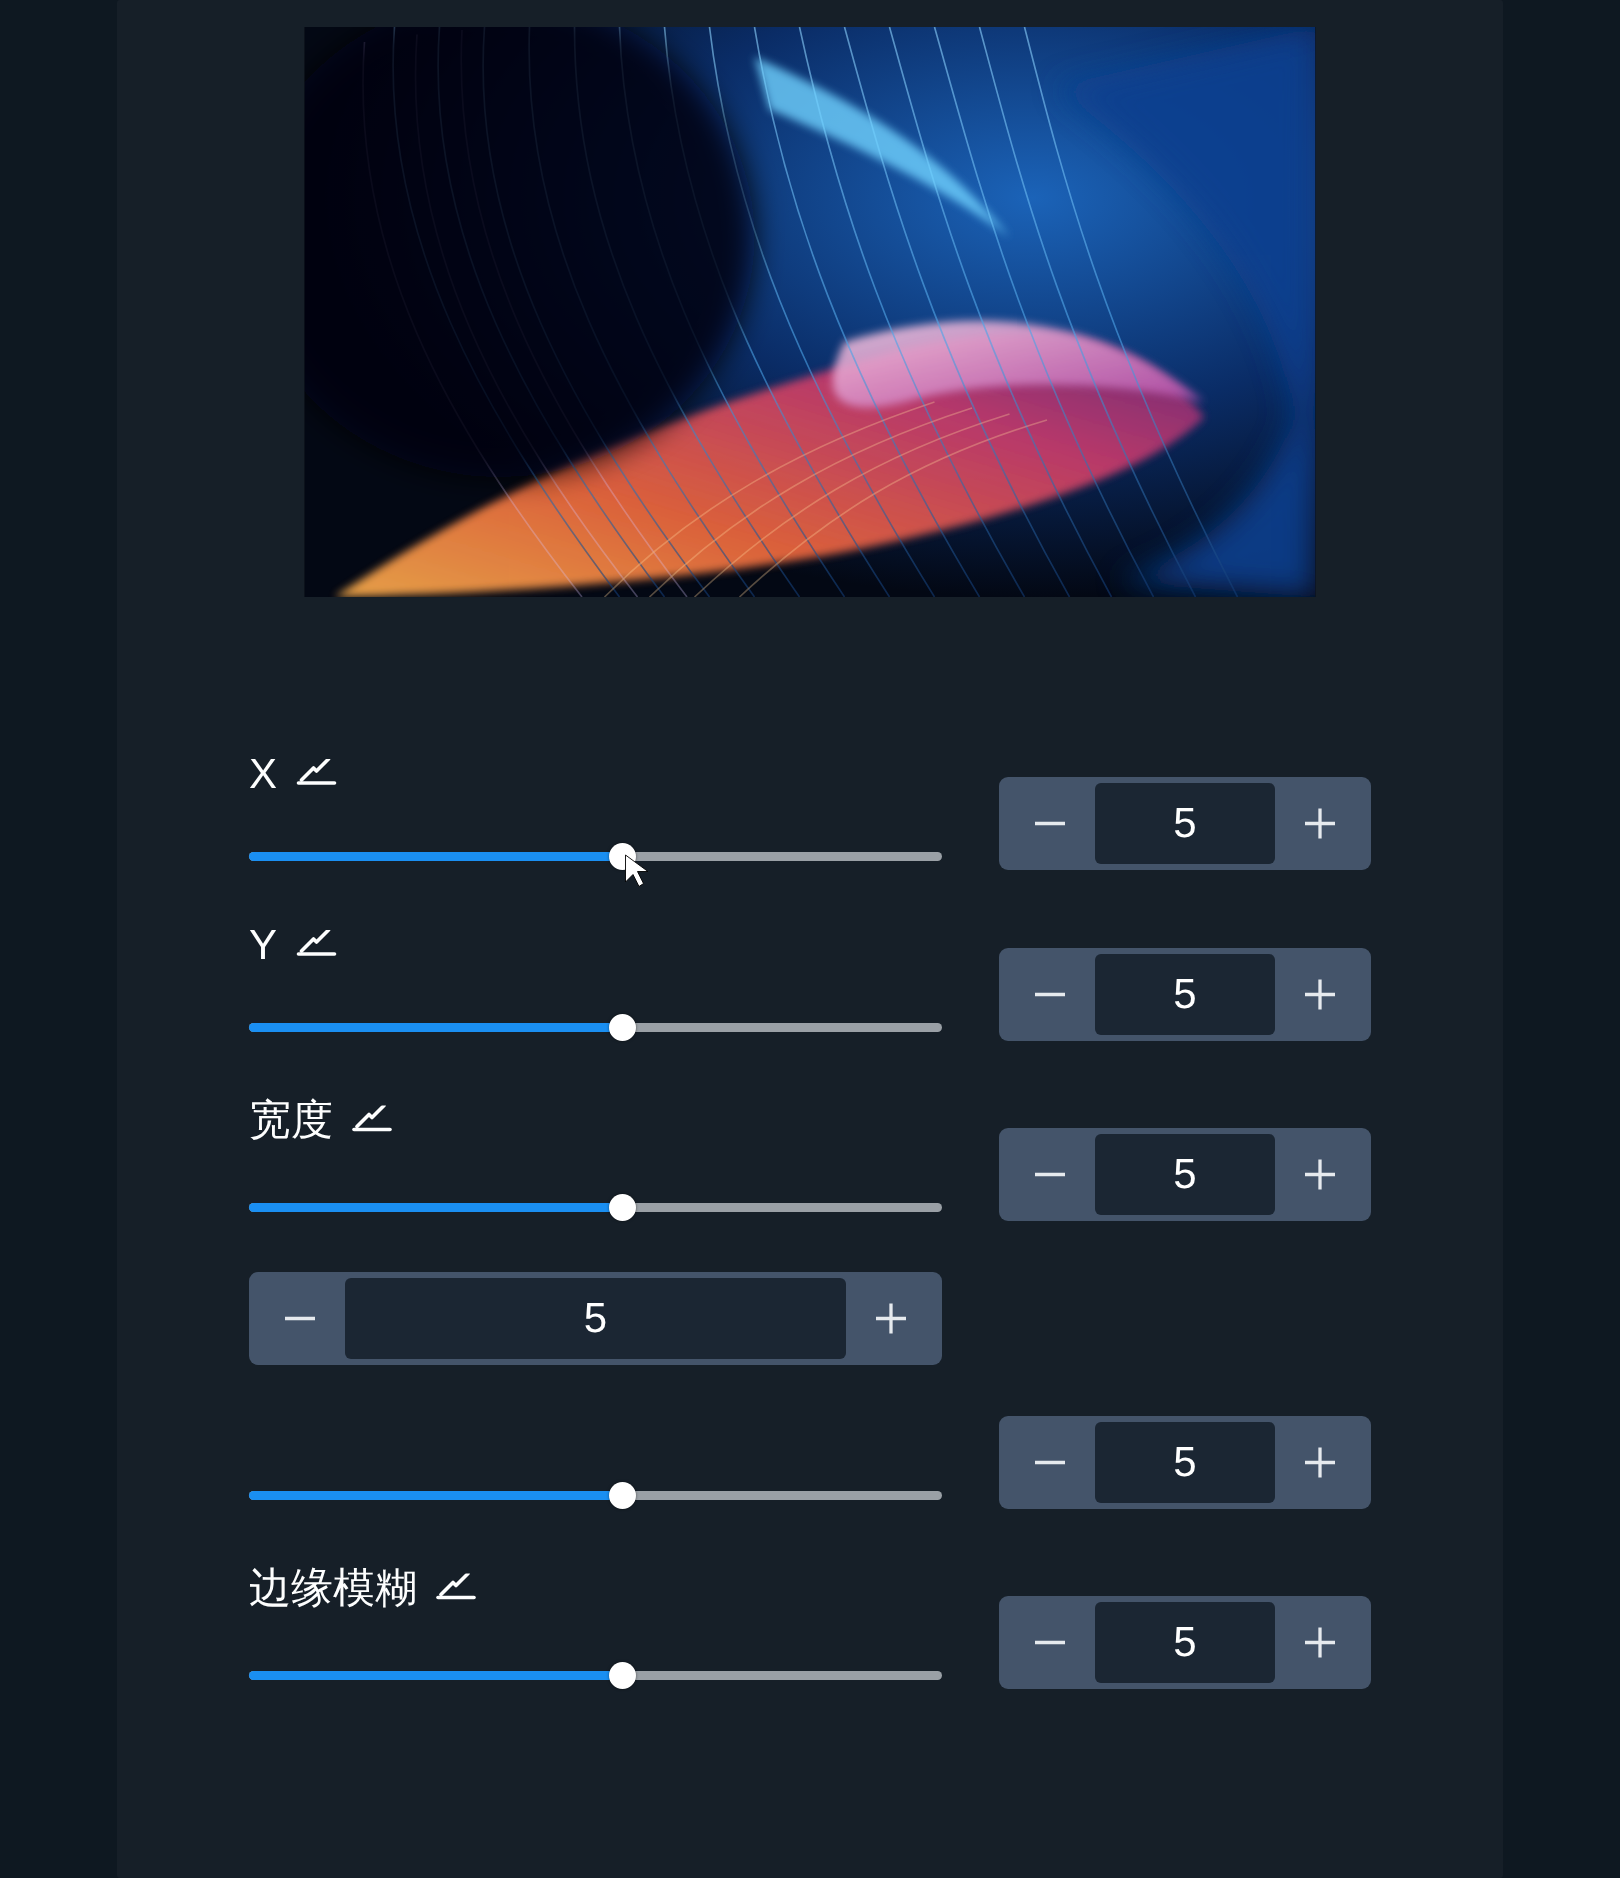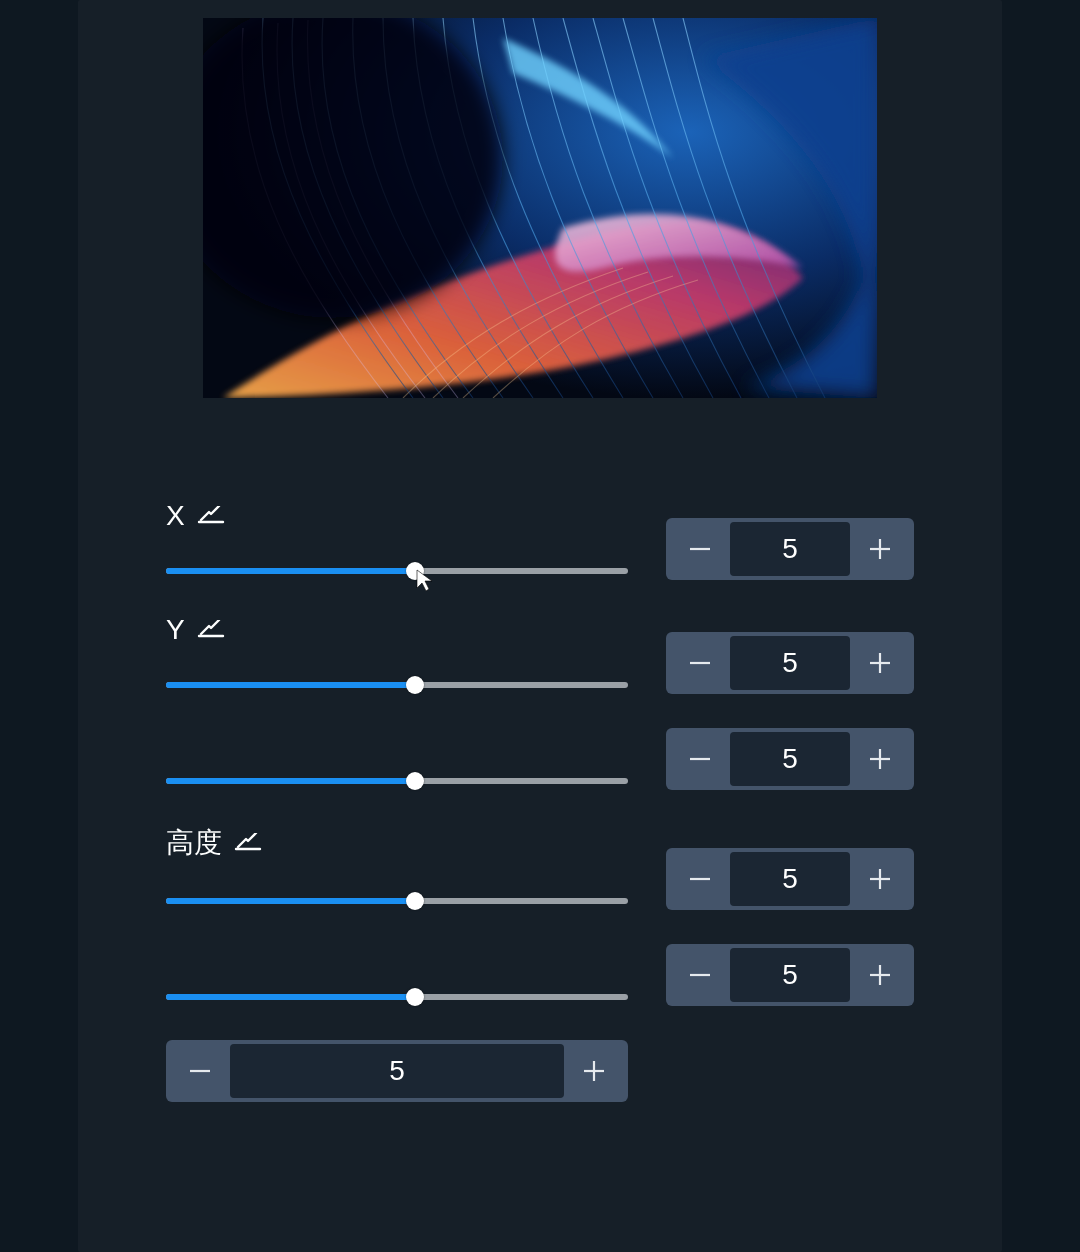--- a/index.html
+++ b/index.html
@@ -285,45 +285,22 @@
             <div class="step-btn">
               <svg viewBox="0 0 26 26">
                 <line x1="3" y1="13" x2="23" y2="13"></line>
                 <line x1="13" y1="3" x2="13" y2="23"></line>
               </svg>
             </div>
           </div>
         </div>
         <div class="ctrl-row">
           <div class="ctrl-left">
-            <div class="slider">
-              <div class="track"></div>
-              <div class="fill" style="width: 54%;"></div>
-              <div class="thumb" style="left: 54%;"></div>
-            </div>
-          </div>
-          <div class="stepper">
-            <div class="step-btn">
-              <svg viewBox="0 0 26 26">
-                <line x1="3" y1="13" x2="23" y2="13"></line>
-              </svg>
-            </div>
-            <div class="step-val">5</div>
-            <div class="step-btn">
-              <svg viewBox="0 0 26 26">
-                <line x1="3" y1="13" x2="23" y2="13"></line>
-                <line x1="13" y1="3" x2="13" y2="23"></line>
-              </svg>
-            </div>
-          </div>
-        </div>
-        <div class="ctrl-row">
-          <div class="ctrl-left">
             <div class="ctrl-label">
-              <span>高度</span>
+              <span>宽度</span>
               <span class="reset-ico">
                 <svg viewBox="0 0 28 20">
                   <path d="M4 14 L12 6 L14 8 L22 0" fill="none" stroke="#fdfefe" stroke-width="2.4" stroke-linejoin="round" stroke-linecap="round"></path>
                   <path d="M2 16 L26 16" stroke="#fdfefe" stroke-width="2.4" stroke-linecap="round"></path>
                 </svg>
               </span>
             </div>
             <div class="slider">
               <div class="track"></div>
               <div class="fill" style="width: 54%;"></div>
@@ -339,20 +316,36 @@
             <div class="step-val">5</div>
             <div class="step-btn">
               <svg viewBox="0 0 26 26">
                 <line x1="3" y1="13" x2="23" y2="13"></line>
                 <line x1="13" y1="3" x2="13" y2="23"></line>
               </svg>
             </div>
           </div>
         </div>
         <div class="ctrl-row">
+          <div class="stepper">
+            <div class="step-btn">
+              <svg viewBox="0 0 26 26">
+                <line x1="3" y1="13" x2="23" y2="13"></line>
+              </svg>
+            </div>
+            <div class="step-val">5</div>
+            <div class="step-btn">
+              <svg viewBox="0 0 26 26">
+                <line x1="3" y1="13" x2="23" y2="13"></line>
+                <line x1="13" y1="3" x2="13" y2="23"></line>
+              </svg>
+            </div>
+          </div>
+        </div>
+        <div class="ctrl-row">
           <div class="ctrl-left">
             <div class="slider">
               <div class="track"></div>
               <div class="fill" style="width: 54%;"></div>
               <div class="thumb" style="left: 54%;"></div>
             </div>
           </div>
           <div class="stepper">
             <div class="step-btn">
               <svg viewBox="0 0 26 26">
@@ -362,20 +355,36 @@
             <div class="step-val">5</div>
             <div class="step-btn">
               <svg viewBox="0 0 26 26">
                 <line x1="3" y1="13" x2="23" y2="13"></line>
                 <line x1="13" y1="3" x2="13" y2="23"></line>
               </svg>
             </div>
           </div>
         </div>
         <div class="ctrl-row">
+          <div class="ctrl-left">
+            <div class="ctrl-label">
+              <span>边缘模糊</span>
+              <span class="reset-ico">
+                <svg viewBox="0 0 28 20">
+                  <path d="M4 14 L12 6 L14 8 L22 0" fill="none" stroke="#fdfefe" stroke-width="2.4" stroke-linejoin="round" stroke-linecap="round"></path>
+                  <path d="M2 16 L26 16" stroke="#fdfefe" stroke-width="2.4" stroke-linecap="round"></path>
+                </svg>
+              </span>
+            </div>
+            <div class="slider">
+              <div class="track"></div>
+              <div class="fill" style="width: 54%;"></div>
+              <div class="thumb" style="left: 54%;"></div>
+            </div>
+          </div>
           <div class="stepper">
             <div class="step-btn">
               <svg viewBox="0 0 26 26">
                 <line x1="3" y1="13" x2="23" y2="13"></line>
               </svg>
             </div>
             <div class="step-val">5</div>
             <div class="step-btn">
               <svg viewBox="0 0 26 26">
                 <line x1="3" y1="13" x2="23" y2="13"></line>

